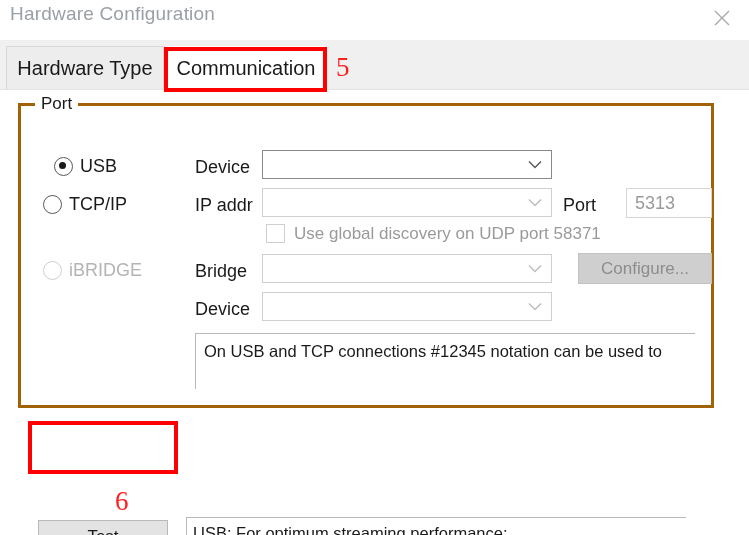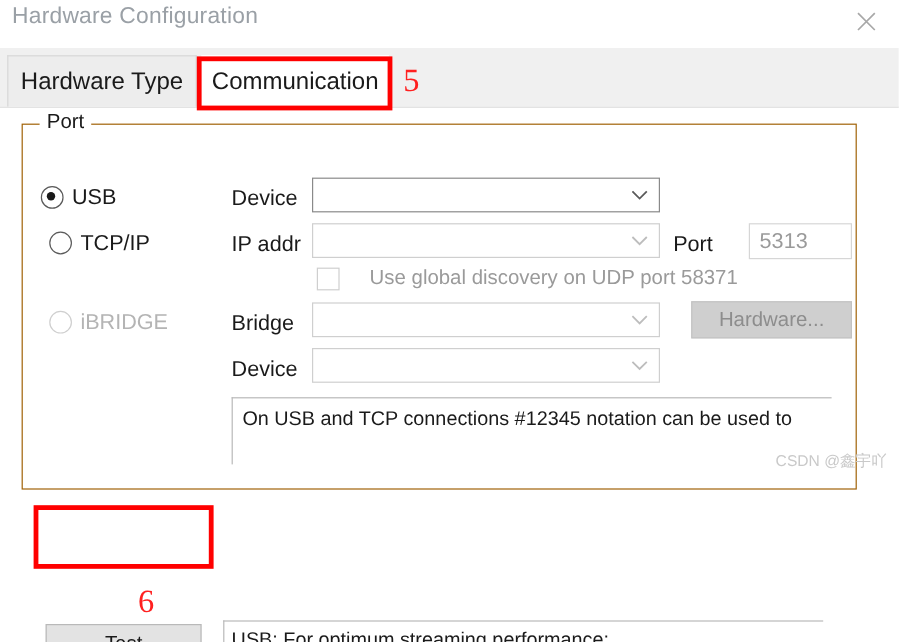--- a/index.html
+++ b/index.html
@@ -63,35 +63,35 @@
     position: absolute; left: 0; top: 89px;
     width: 749px; height: 446px;
     background: #ffffff;
     border-top: 1px solid #e3e3e3;
   }
 
   
   .groupbox {
     position: absolute; left: 18px; top: 13px;
     width: 696px; height: 305px;
-    border: 1px solid #a16207;
+    border: 3px solid #a16207;
   }
   .group-legend {
     position: absolute; left: 14px; top: -12px;
     background: #ffffff;
     padding: 0 6px;
     font-size: 17px; color: #1a1a1a;
   }
 
   
   .radio-row {
     position: absolute;
     display: flex; align-items: center; gap: 7px;
   }
-  .radio-usb    { left: 15px; top: 50px; }
+  .radio-usb    { left: 33px; top: 50px; }
   .radio-tcp    { left: 22px; top: 88px; }
   .radio-ibr    { left: 22px; top: 154px; }
   .radio-mark {
     width: 19px; height: 19px; border-radius: 50%;
     border: 1.6px solid #5a5a5a; background: #ffffff;
     position: relative; flex: none;
   }
   .radio-mark.checked::after {
     content: ""; position: absolute;
     left: 4px; top: 4px; width: 7px; height: 7px;
@@ -133,21 +133,21 @@
     width: 86px; height: 30px;
     background: #ffffff; border: 1px solid #d6d6d6;
     display: flex; align-items: center;
     padding-left: 8px;
     font-size: 18px; color: #9a9a9a;
   }
 
   
   .checkbox-row {
     position: absolute; left: 245px; top: 118px;
-    display: flex; align-items: flex-end; gap: 25px;
+    display: flex; align-items: flex-start; gap: 9px;
   }
   .check-mark {
     width: 19px; height: 19px;
     border: 1.4px solid #cfcfcf; background: #ffffff; flex: none;
   }
   .checkbox-label { font-size: 17px; color: #9a9a9a; white-space: nowrap; }
 
   
   .btn-configure {
     position: absolute; left: 557px; top: 147px;
@@ -295,21 +295,21 @@
       </div>
 
       <div class="textbox">5313</div>
 
       <div class="checkbox-row">
         <span class="check-mark"></span>
         <span class="checkbox-label">Use global discovery on UDP port 58371</span>
       </div>
 
       <div class="btn-configure">
-        <span>Hardware...</span>
+        <span>Configure...</span>
       </div>
 
       <div class="info-note">
         <div class="line">On USB and TCP connections #12345 notation can be used to</div>
       </div>
     </div>
 
     <div class="btn-test">
       <span>Test</span>
     </div>
@@ -318,15 +318,14 @@
       <div class="line">USB: For optimum streaming performance:</div>
 
     </div>
   </div>
 
   <div class="anno-box anno-box-tab"></div>
   <div class="anno-num anno-num-5">5</div>
   <div class="anno-box anno-box-test"></div>
   <div class="anno-num anno-num-6">6</div>
 
-  <div class="watermark">CSDN @鑫宇吖</div>
 
 </div>
 
 </body></html>

